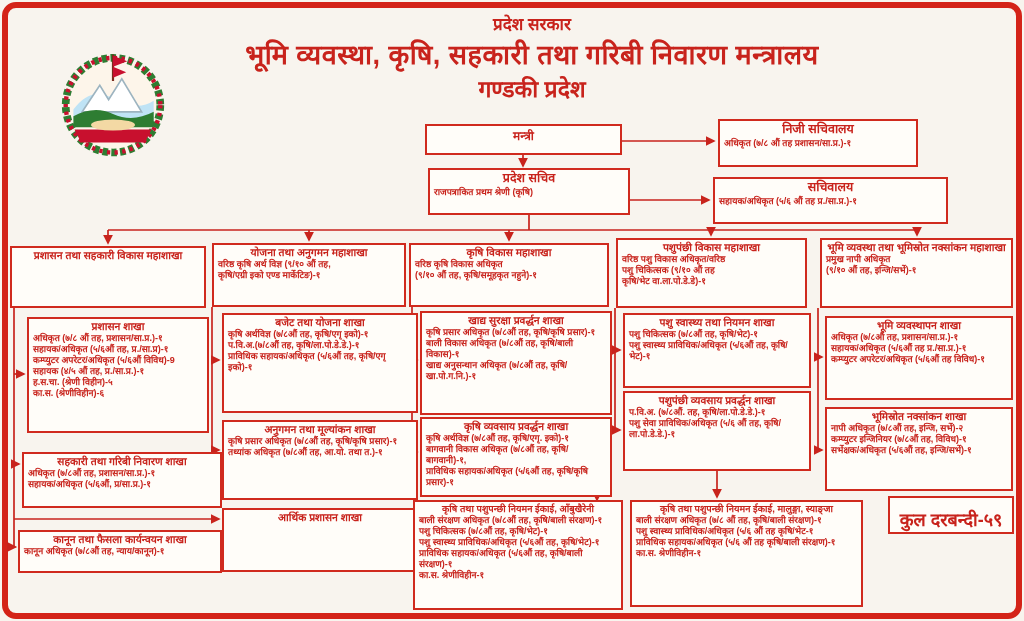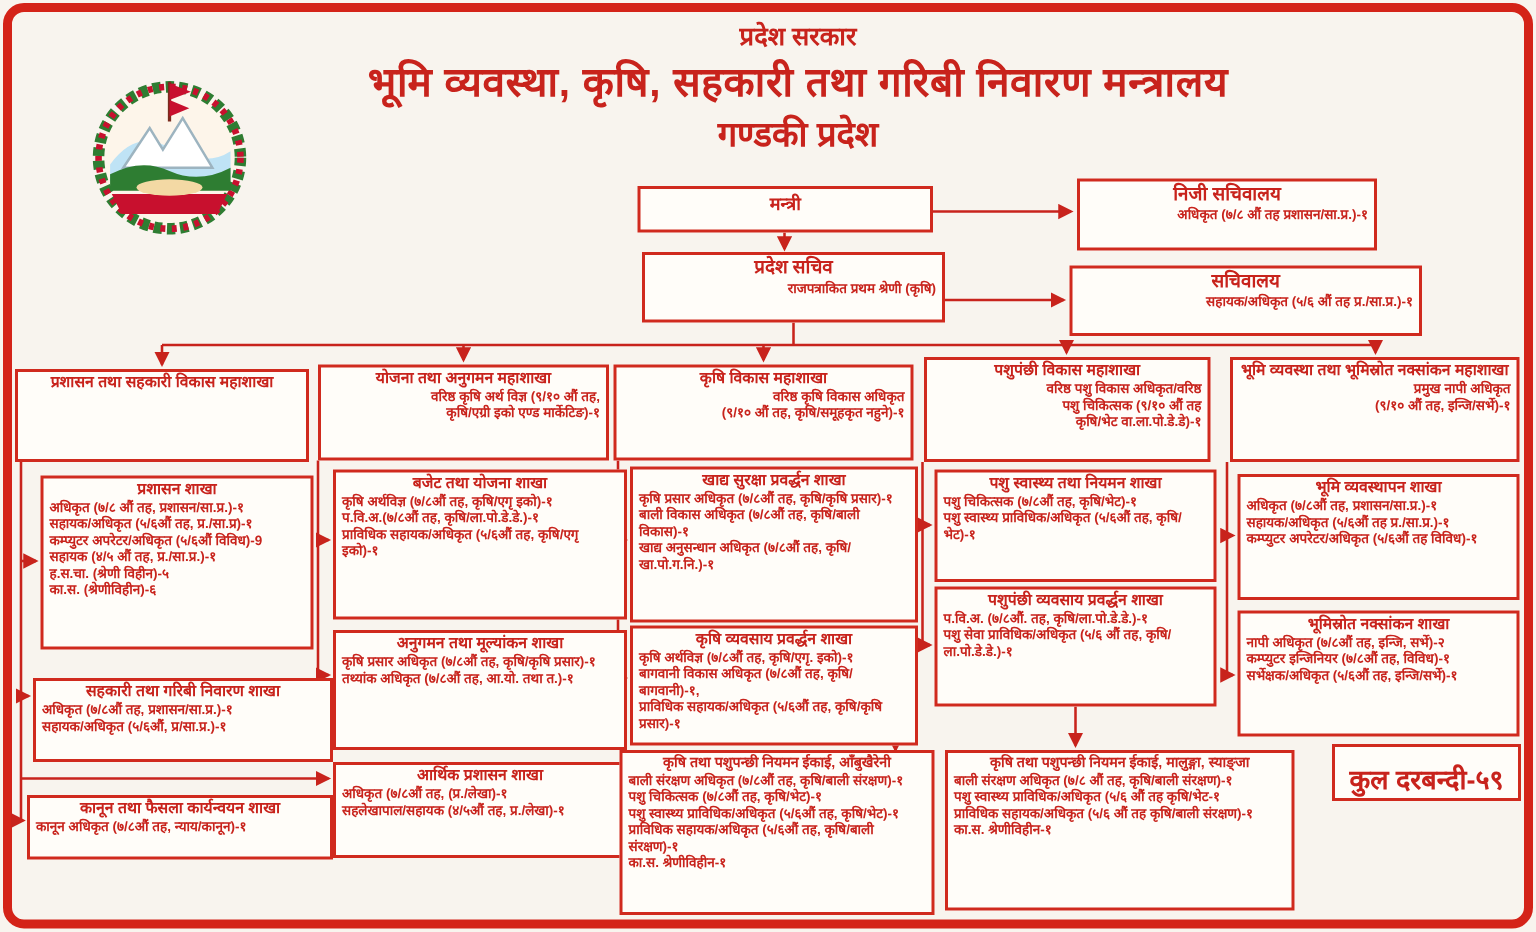--- a/index.html
+++ b/index.html
@@ -14,21 +14,21 @@
   .h2{ font-size:27px; font-weight:700; letter-spacing:.5px; }
   .h3{ font-size:23px; font-weight:700; }
   .logo{ position:absolute; left:56px; top:48px; width:114px; height:110px; z-index:2; }
   .bx{ position:absolute; z-index:2; border:2px solid var(--border); background:#fffdf9;
        color:var(--red); padding:1px 4px; text-align:center; overflow:hidden; }
   .t{ font-weight:700; font-size:10.5px; line-height:1.25; }
   .t.big{ font-size:12px; line-height:1.6; }
   .t.mid{ font-size:12.5px; }
   .t.small{ font-size:9.5px; }
   .lns{ font-weight:700; font-size:9px; line-height:1.22; text-align:left; }
-  .center .lns{ text-align:right; }
+  .center .lns{ text-align:left; }
   .lns div{ margin:0; }
   .total .t{ font-size:18px; line-height:2.4; }
 </style>
 </head>
 <body>
 
 <div class="frame"></div>
 
 <svg class="wires" width="1024" height="621" viewBox="0 0 1024 621">
   <defs>
@@ -178,24 +178,20 @@
 </div>
 <div class="bx" style="left:222px;top:420px;width:196px;height:80px">
   <div class="t">अनुगमन तथा मूल्यांकन शाखा</div>
   <div class="lns">
       <div>कृषि प्रसार अधिकृत (७/८औं तह, कृषि/कृषि प्रसार)-१</div>
       <div>तथ्यांक अधिकृत (७/८औं तह, आ.यो. तथा त.)-१</div>
     </div>
 </div>
 <div class="bx" style="left:222px;top:508px;width:196px;height:64px">
   <div class="t">आर्थिक प्रशासन शाखा</div>
-  <div class="lns">
-      <div>अधिकृत (७/८औं तह, (प्र./लेखा)-१</div>
-      <div>सहलेखापाल/सहायक (४/५औं तह, प्र./लेखा)-१</div>
-    </div>
 </div>
 
 <div class="bx" style="left:420px;top:311px;width:192px;height:104px">
   <div class="t">खाद्य सुरक्षा प्रवर्द्धन शाखा</div>
   <div class="lns">
       <div>कृषि प्रसार अधिकृत (७/८औं तह, कृषि/कृषि प्रसार)-१</div>
       <div>बाली विकास अधिकृत (७/८औं तह, कृषि/बाली विकास)-१</div>
       <div>खाद्य अनुसन्धान अधिकृत (७/८औं तह, कृषि/खा.पो.ग.नि.)-१</div>
     </div>
 </div>

